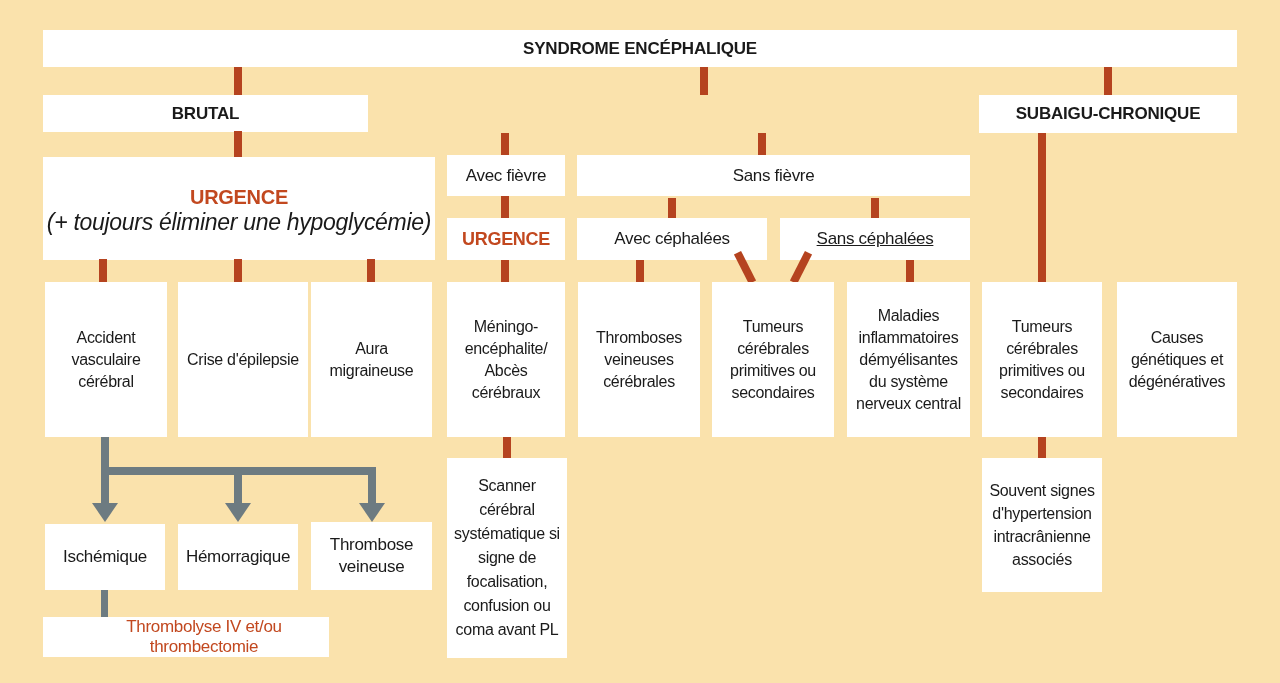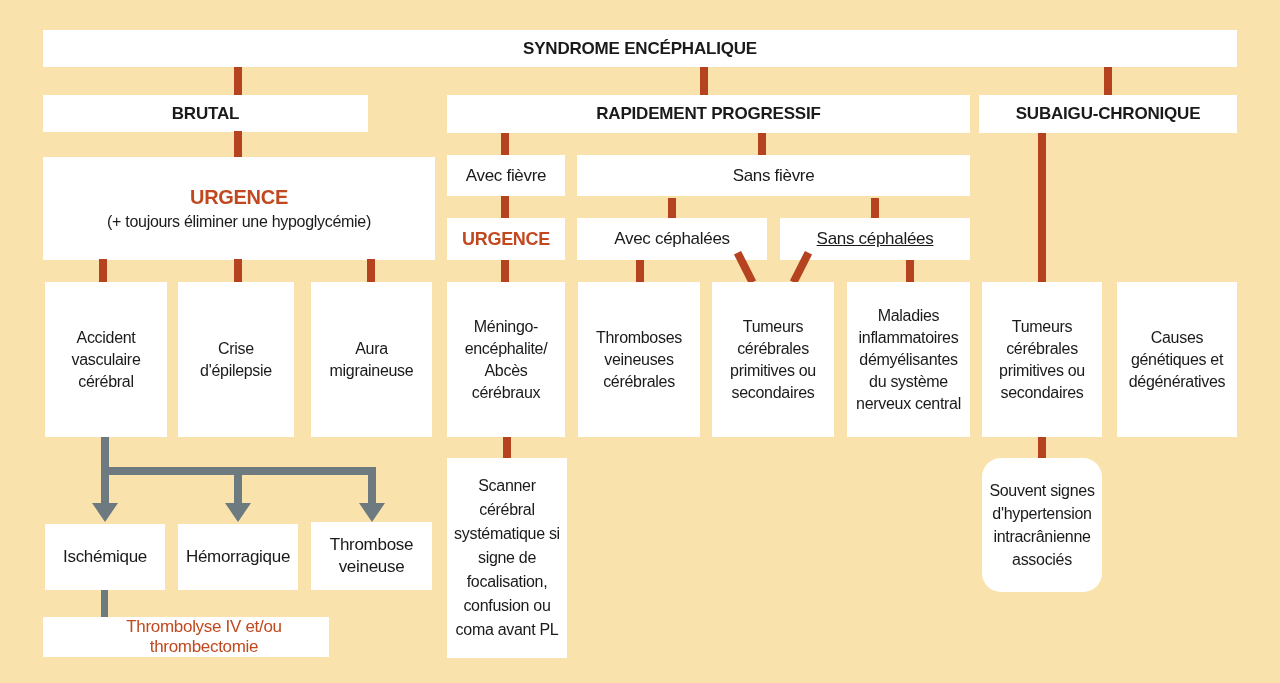--- a/index.html
+++ b/index.html
@@ -22,21 +22,21 @@
     justify-content: center;
     text-align: center;
     box-sizing: border-box;
   }
   .hdr { font-weight: bold; font-size: 17px; letter-spacing: -0.2px; }
   .leaf { font-size: 16px; line-height: 22px; padding: 4px 3px; }
   .sub  { font-size: 17px; }
   .red-bold { color: var(--accent-red-text, #C2481F); font-weight: bold; font-size: 18px; }
   .urgence-big { color: var(--accent-red-text, #C2481F); font-weight: bold; font-size: 20px; line-height: 26px; }
   .urgence-l2 { color: var(--accent-red-text, #C2481F); font-size: 17px; line-height: 24px; }
-  .urgence-l3 { color: var(--text, #1a1a1a); font-size: 16px; line-height: 24px; }
+  .urgence-l3 { color: var(--text, #1a1a1a); font-size: 23px; line-height: 24px; font-style: italic; }
   .thrombo { color: var(--accent-red-text, #C2481F); font-size: 17px; padding-left: 36px; }
   .vbar {
     position: absolute;
     width: 8px;
     background: var(--connector-red, #B5431F);
   }
   .diag {
     position: absolute;
     width: 8px;
     height: 33px;
@@ -56,21 +56,20 @@
 
 <div class="canvas">
 
   <div class="box hdr" style="left:43px; top:30px; width:1194px; height:37px;">SYNDROME ENCÉPHALIQUE</div>
 
   <div class="vbar" style="left:234px; top:67px; height:28px;"></div>
   <div class="vbar" style="left:700px; top:67px; height:28px;"></div>
   <div class="vbar" style="left:1104px; top:67px; height:28px;"></div>
 
   <div class="box hdr" style="left:43px; top:95px; width:325px; height:37px;">BRUTAL</div>
-  <div class="box hdr" style="left:447px; top:95px; width:523px; height:38px;">RAPIDEMENT PROGRESSIF</div>
   <div class="box hdr" style="left:979px; top:95px; width:258px; height:38px;">SUBAIGU-CHRONIQUE</div>
 
   <div class="vbar" style="left:234px; top:131px; height:26px;"></div>
   <div class="vbar" style="left:501px; top:133px; height:22px;"></div>
   <div class="vbar" style="left:758px; top:133px; height:22px;"></div>
   <div class="vbar" style="left:1038px; top:133px; height:149px;"></div>
 
   <div class="box" style="left:43px; top:157px; width:392px; height:103px;">
     <div class="urgence-big">URGENCE</div>
     <div class="urgence-l3">(+ toujours éliminer une hypoglycémie)</div>
@@ -90,21 +89,21 @@
   <div class="vbar" style="left:99px;  top:259px; height:23px;"></div>
   <div class="vbar" style="left:234px; top:259px; height:23px;"></div>
   <div class="vbar" style="left:367px; top:259px; height:23px;"></div>
   <div class="vbar" style="left:501px; top:260px; height:22px;"></div>
   <div class="vbar" style="left:636px; top:260px; height:22px;"></div>
   <div class="diag" style="left:741px; top:251px; transform:rotate(-27deg);"></div>
   <div class="diag" style="left:797px; top:251px; transform:rotate(27deg);"></div>
   <div class="vbar" style="left:906px; top:260px; height:22px;"></div>
 
   <div class="box leaf" style="left:45px;  top:282px; width:122px; height:155px;">Accident vasculaire cérébral</div>
-  <div class="box leaf" style="left:178px; top:282px; width:116px; height:155px;">Crise d'épilepsie</div>
+  <div class="box leaf" style="left:178px; top:282px; width:130px; height:155px;">Crise d'épilepsie</div>
   <div class="box leaf" style="left:311px; top:282px; width:121px; height:155px;">Aura migraineuse</div>
   <div class="box leaf" style="left:447px; top:282px; width:118px; height:155px;">Méningo-encéphalite/ Abcès cérébraux</div>
   <div class="box leaf" style="left:578px; top:282px; width:122px; height:155px;">Thromboses veineuses cérébrales</div>
   <div class="box leaf" style="left:712px; top:282px; width:122px; height:155px;">Tumeurs cérébrales primitives ou secondaires</div>
   <div class="box leaf" style="left:847px; top:282px; width:123px; height:155px;">Maladies inflammatoires démyélisantes du système nerveux central</div>
   <div class="box leaf" style="left:982px; top:282px; width:120px; height:155px;">Tumeurs cérébrales primitives ou secondaires</div>
   <div class="box leaf" style="left:1117px; top:282px; width:120px; height:155px;">Causes génétiques et dégénératives</div>
 
   <div class="gray" style="left:101px; top:437px; width:8px; height:35px;"></div>
   <div class="gray" style="left:101px; top:467px; width:275px; height:8px;"></div>
@@ -120,15 +119,15 @@
   <div class="box leaf" style="left:311px; top:522px; width:121px; height:68px; font-size:17px;">Thrombose veineuse</div>
 
   <div class="gray" style="left:101px; top:590px; width:7px; height:27px;"></div>
 
   <div class="box thrombo" style="left:43px; top:617px; width:286px; height:40px;">Thrombolyse IV et/ou thrombectomie</div>
 
   <div class="vbar" style="left:503px; top:437px; height:21px;"></div>
   <div class="box leaf" style="left:447px; top:458px; width:120px; height:200px; line-height:24px;">Scanner cérébral systématique si signe de focalisation, confusion ou coma avant PL</div>
 
   <div class="vbar" style="left:1038px; top:437px; height:21px;"></div>
-  <div class="box leaf" style="left:982px; top:458px; width:120px; height:134px; line-height:23px;border-radius:19px;">Souvent signes d'hypertension intracrânienne associés</div>
+  <div class="box leaf" style="left:982px; top:458px; width:120px; height:134px; line-height:23px;">Souvent signes d'hypertension intracrânienne associés</div>
 
 </div>
 
 </body></html>

